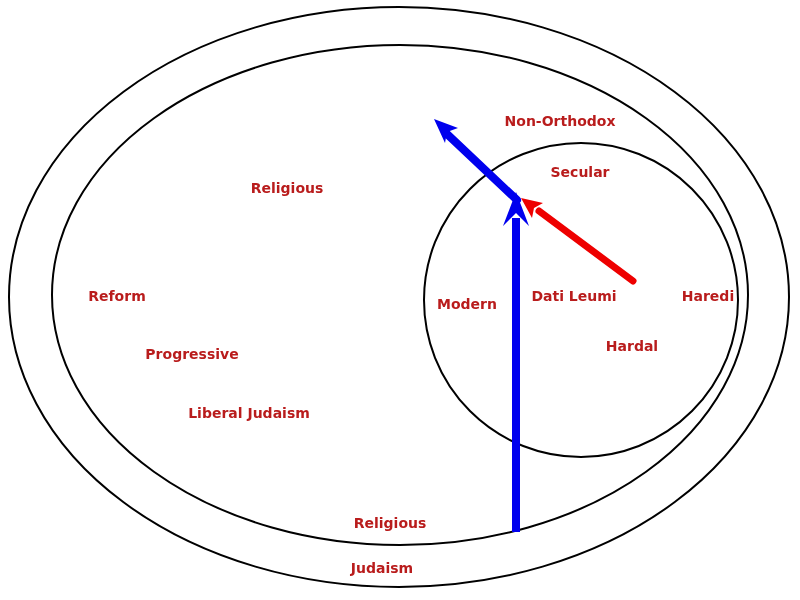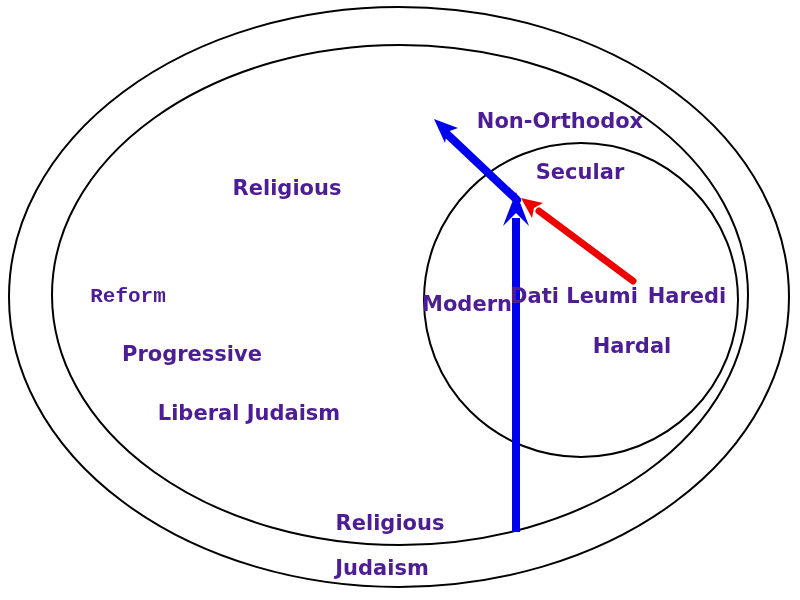--- a/index.html
+++ b/index.html
@@ -18,23 +18,23 @@
   #shapes {
     position: absolute;
     left: 0;
     top: 0;
     width: 800px;
     height: 600px;
   }
   .lbl {
     position: absolute;
     transform: translate(-50%, -50%);
-    font-size: 21px;
+    font-size: 14px;
     font-weight: bold;
-    color: #4c1d95;
+    color: #b91c1c;
     white-space: nowrap;
     line-height: 1;
   }
 </style>
 </head>
 <body>
 
 <div id="canvas">
 
   <svg id="shapes" viewBox="0 0 800 600">
@@ -61,28 +61,28 @@
   <div class="lbl" style="left:560px; top:121px;">Non-Orthodox</div>
 
   <div class="lbl" style="left:580px; top:172px;">Secular</div>
 
   <div class="lbl" style="left:390px; top:523px;">Religious</div>
 
   <div class="lbl" style="left:382px; top:568px;">Judaism</div>
 
   <div class="lbl" style="left:287px; top:188px;">Religious</div>
 
-  <div class="lbl" style="left:128px; top:296px;font-family:Liberation Mono, monospace;">Reform</div>
+  <div class="lbl" style="left:117px; top:296px;">Reform</div>
 
 
   <div class="lbl" style="left:192px; top:354px;">Progressive</div>
 
   <div class="lbl" style="left:249px; top:413px;">Liberal Judaism</div>
 
   <div class="lbl" style="left:467px; top:296px;margin-top:8px;">Modern</div>
 
   <div class="lbl" style="left:574px; top:296px;">Dati Leumi</div>
 
-  <div class="lbl" style="left:687px; top:296px;">Haredi</div>
+  <div class="lbl" style="left:708px; top:296px;">Haredi</div>
 
   <div class="lbl" style="left:632px; top:346px;">Hardal</div>
 
 </div>
 
 </body></html>

